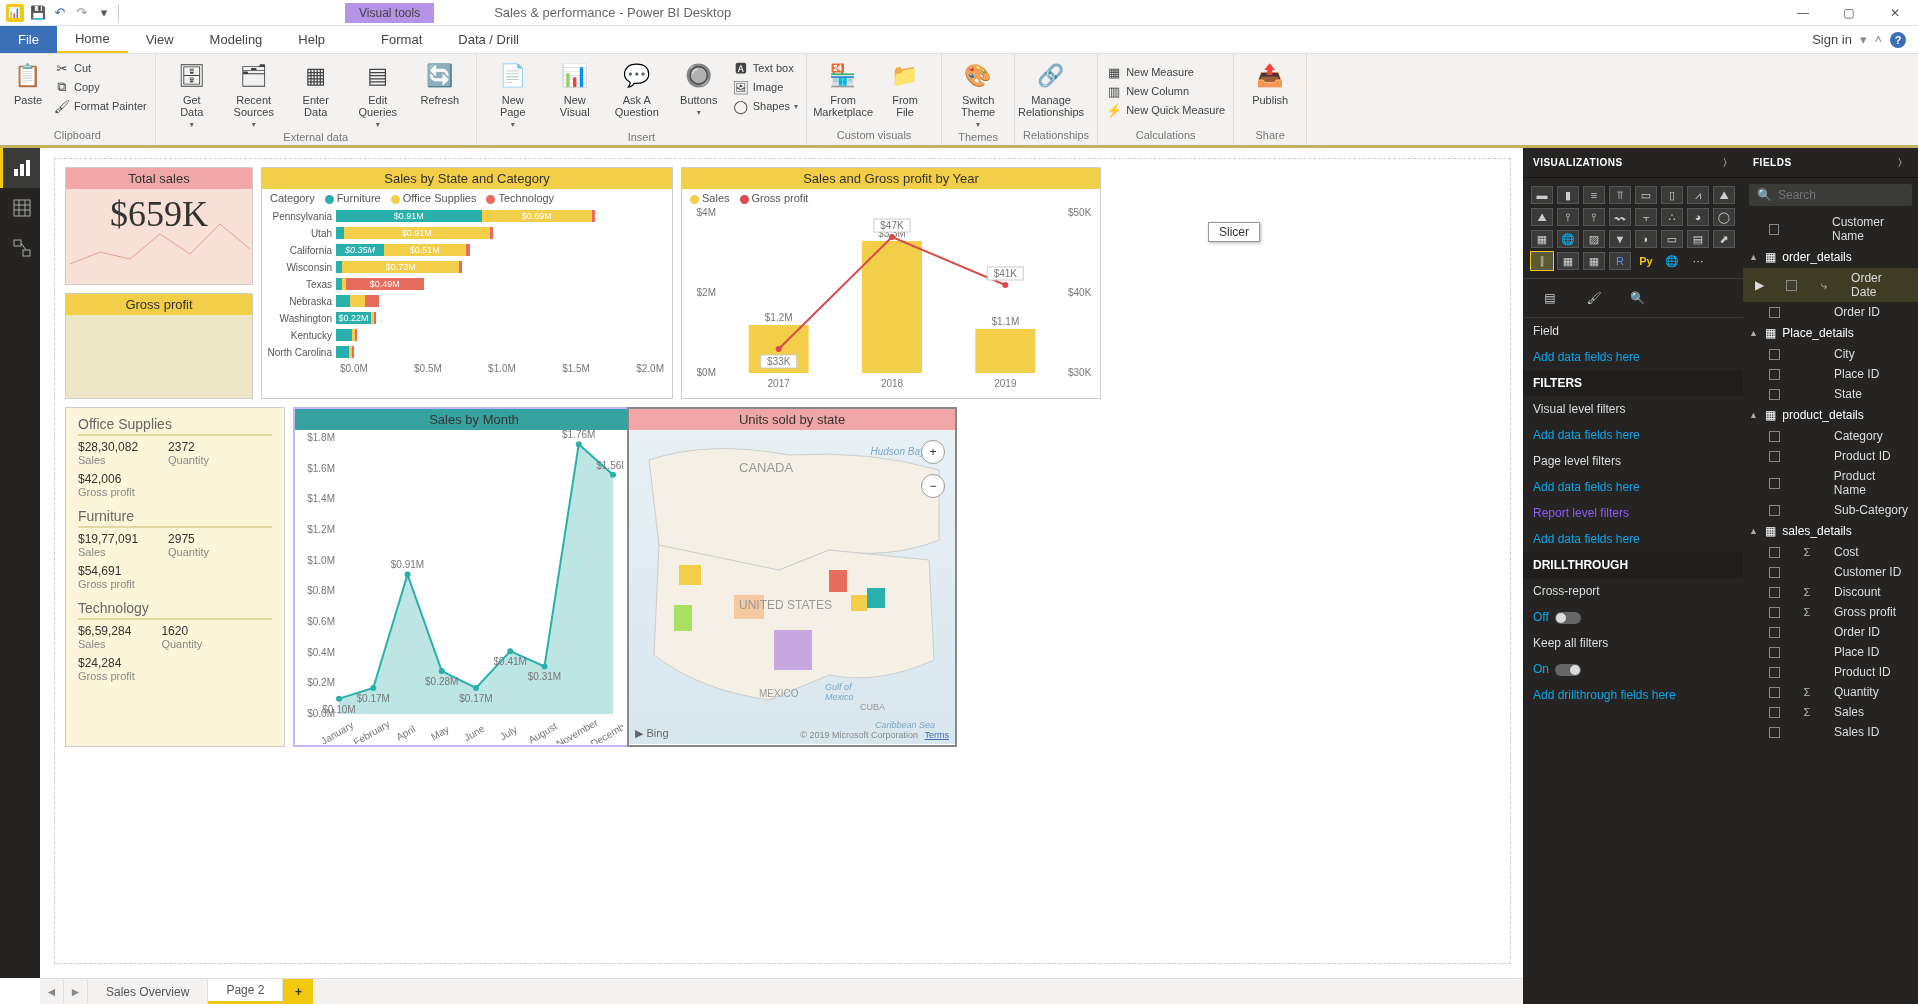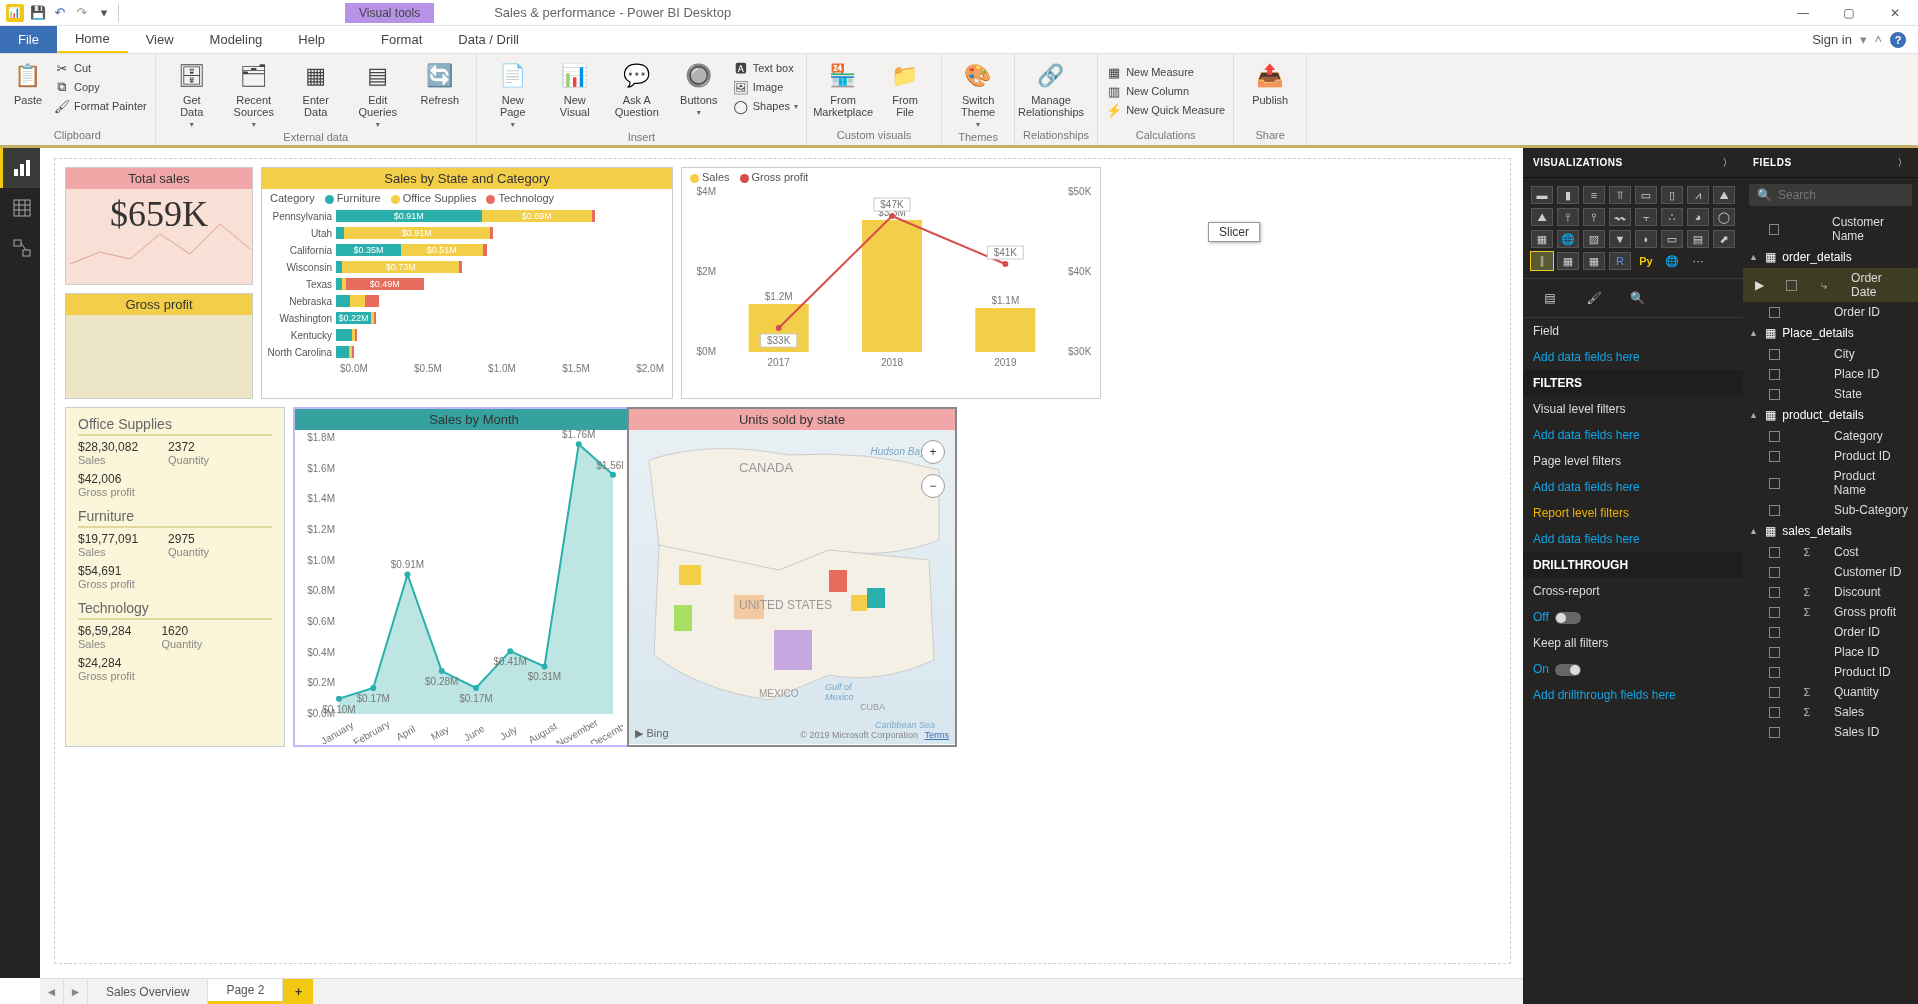--- a/index.html
+++ b/index.html
@@ -378,21 +378,21 @@
             <div class="cat">Utah</div>
             <div class="bars">
               <div class="bar-seg" style="width: 8px; background: rgb(42, 176, 172);"></div>
               <div class="bar-seg" style="width: 145.6px; background: rgb(243, 206, 73);">$0.91M</div>
               <div class="bar-seg" style="width: 3.2px; background: rgb(232, 108, 93);"></div>
             </div>
           </div>
           <div class="bar-row">
             <div class="cat">California</div>
             <div class="bars">
-              <div class="bar-seg" style="width: 65px; background: rgb(42, 176, 172);">$0.35M</div>
+              <div class="bar-seg" style="width: 48px; background: rgb(42, 176, 172); font-style: italic;">$0.35M</div>
               <div class="bar-seg" style="width: 81.6px; background: rgb(243, 206, 73);">$0.51M</div>
               <div class="bar-seg" style="width: 4.8px; background: rgb(232, 108, 93);"></div>
             </div>
           </div>
           <div class="bar-row">
             <div class="cat">Wisconsin</div>
             <div class="bars">
               <div class="bar-seg" style="width: 6.4px; background: rgb(42, 176, 172);"></div>
               <div class="bar-seg" style="width: 116.8px; background: rgb(243, 206, 73);">$0.73M</div>
               <div class="bar-seg" style="width: 3.2px; background: rgb(232, 108, 93);"></div>
@@ -442,20 +442,21 @@
       <div style="display:flex; padding-left:78px; padding-right:8px; justify-content:space-between;" id="state-xticks">
           <span class="axis-label">$0.0M</span>
           <span class="axis-label">$0.5M</span>
           <span class="axis-label">$1.0M</span>
           <span class="axis-label">$1.5M</span>
           <span class="axis-label">$2.0M</span>
         </div>
     </div>
 
     <div class="visual" style="left:626px; top:8px; width:420px; height:232px;">
+      <div class="vh vh-yellow">Sales and Gross profit by Year</div>
       <div class="legend">
         <span><span class="sw" style="background:#f3ce49;"></span><span>Sales</span></span>
         <span><span class="sw" style="background:#d84b4b;"></span><span>Gross profit</span></span>
       </div>
       <svg id="year-svg" width="420" height="186">
           <text x="34" y="169" text-anchor="end">$0M</text>
           <text x="34" y="89" text-anchor="end">$2M</text>
           <text x="34" y="9" text-anchor="end">$4M</text>
           <text x="386" y="169">$30K</text>
           <text x="386" y="89">$40K</text>
@@ -669,21 +670,21 @@
     <div class="ti">🖌</div>
     <div class="ti">🔍</div>
   </div>
   <div class="pane-sub" style="color:#ddd;">Field</div>
   <div class="pane-sub">Add data fields here</div>
   <div class="pane-section" style="background:#1f1e1d;">FILTERS</div>
   <div class="pane-sub" style="color:#ddd;">Visual level filters</div>
   <div class="pane-sub">Add data fields here</div>
   <div class="pane-sub" style="color:#ddd;">Page level filters</div>
   <div class="pane-sub">Add data fields here</div>
-  <div class="pane-sub" style="color:#eab308;">Report level filters</div>
+  <div class="pane-sub" style="color:#8b5cf6;">Report level filters</div>
   <div class="pane-sub">Add data fields here</div>
   <div class="pane-section" style="background:#1f1e1d;">DRILLTHROUGH</div>
   <div class="pane-sub" style="color:#ddd;">Cross-report</div>
   <div class="pane-sub"><span>Off</span><span class="toggle"></span></div>
   <div class="pane-sub" style="color:#ddd;">Keep all filters</div>
   <div class="pane-sub"><span>On</span><span class="toggle on"></span></div>
   <div class="pane-sub">Add drillthrough fields here</div>
 </div>
 <div class="tooltip-box">Slicer</div>
 

